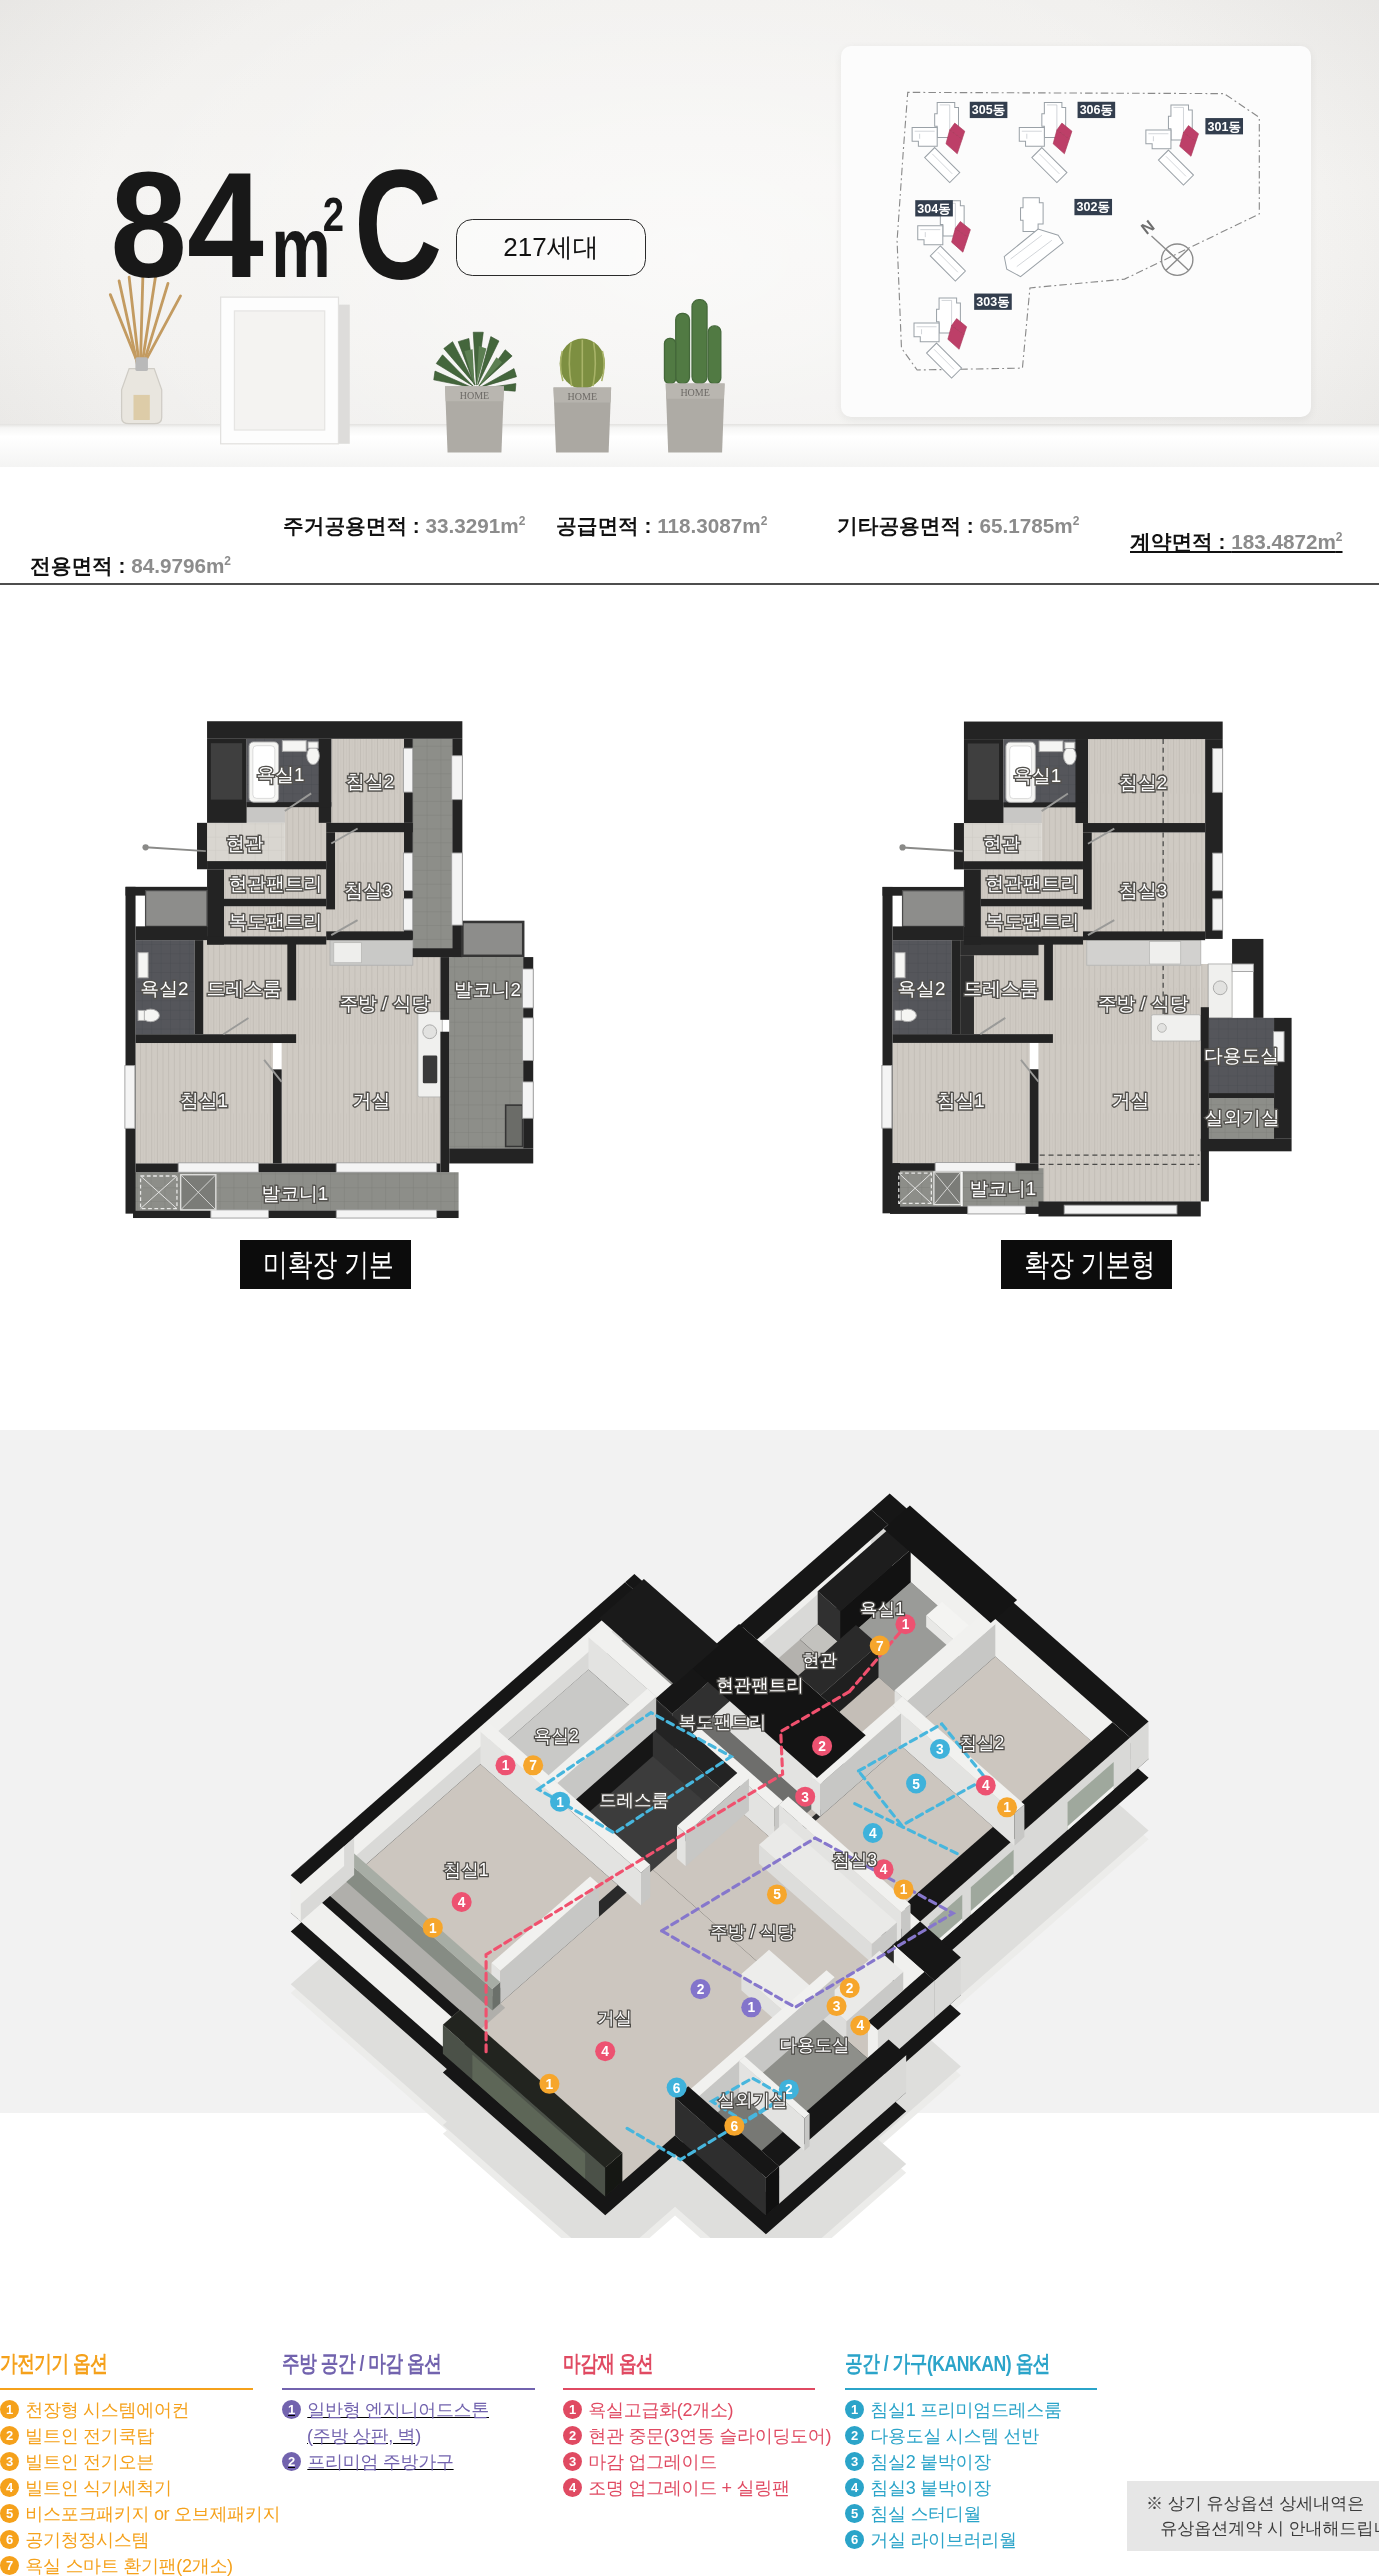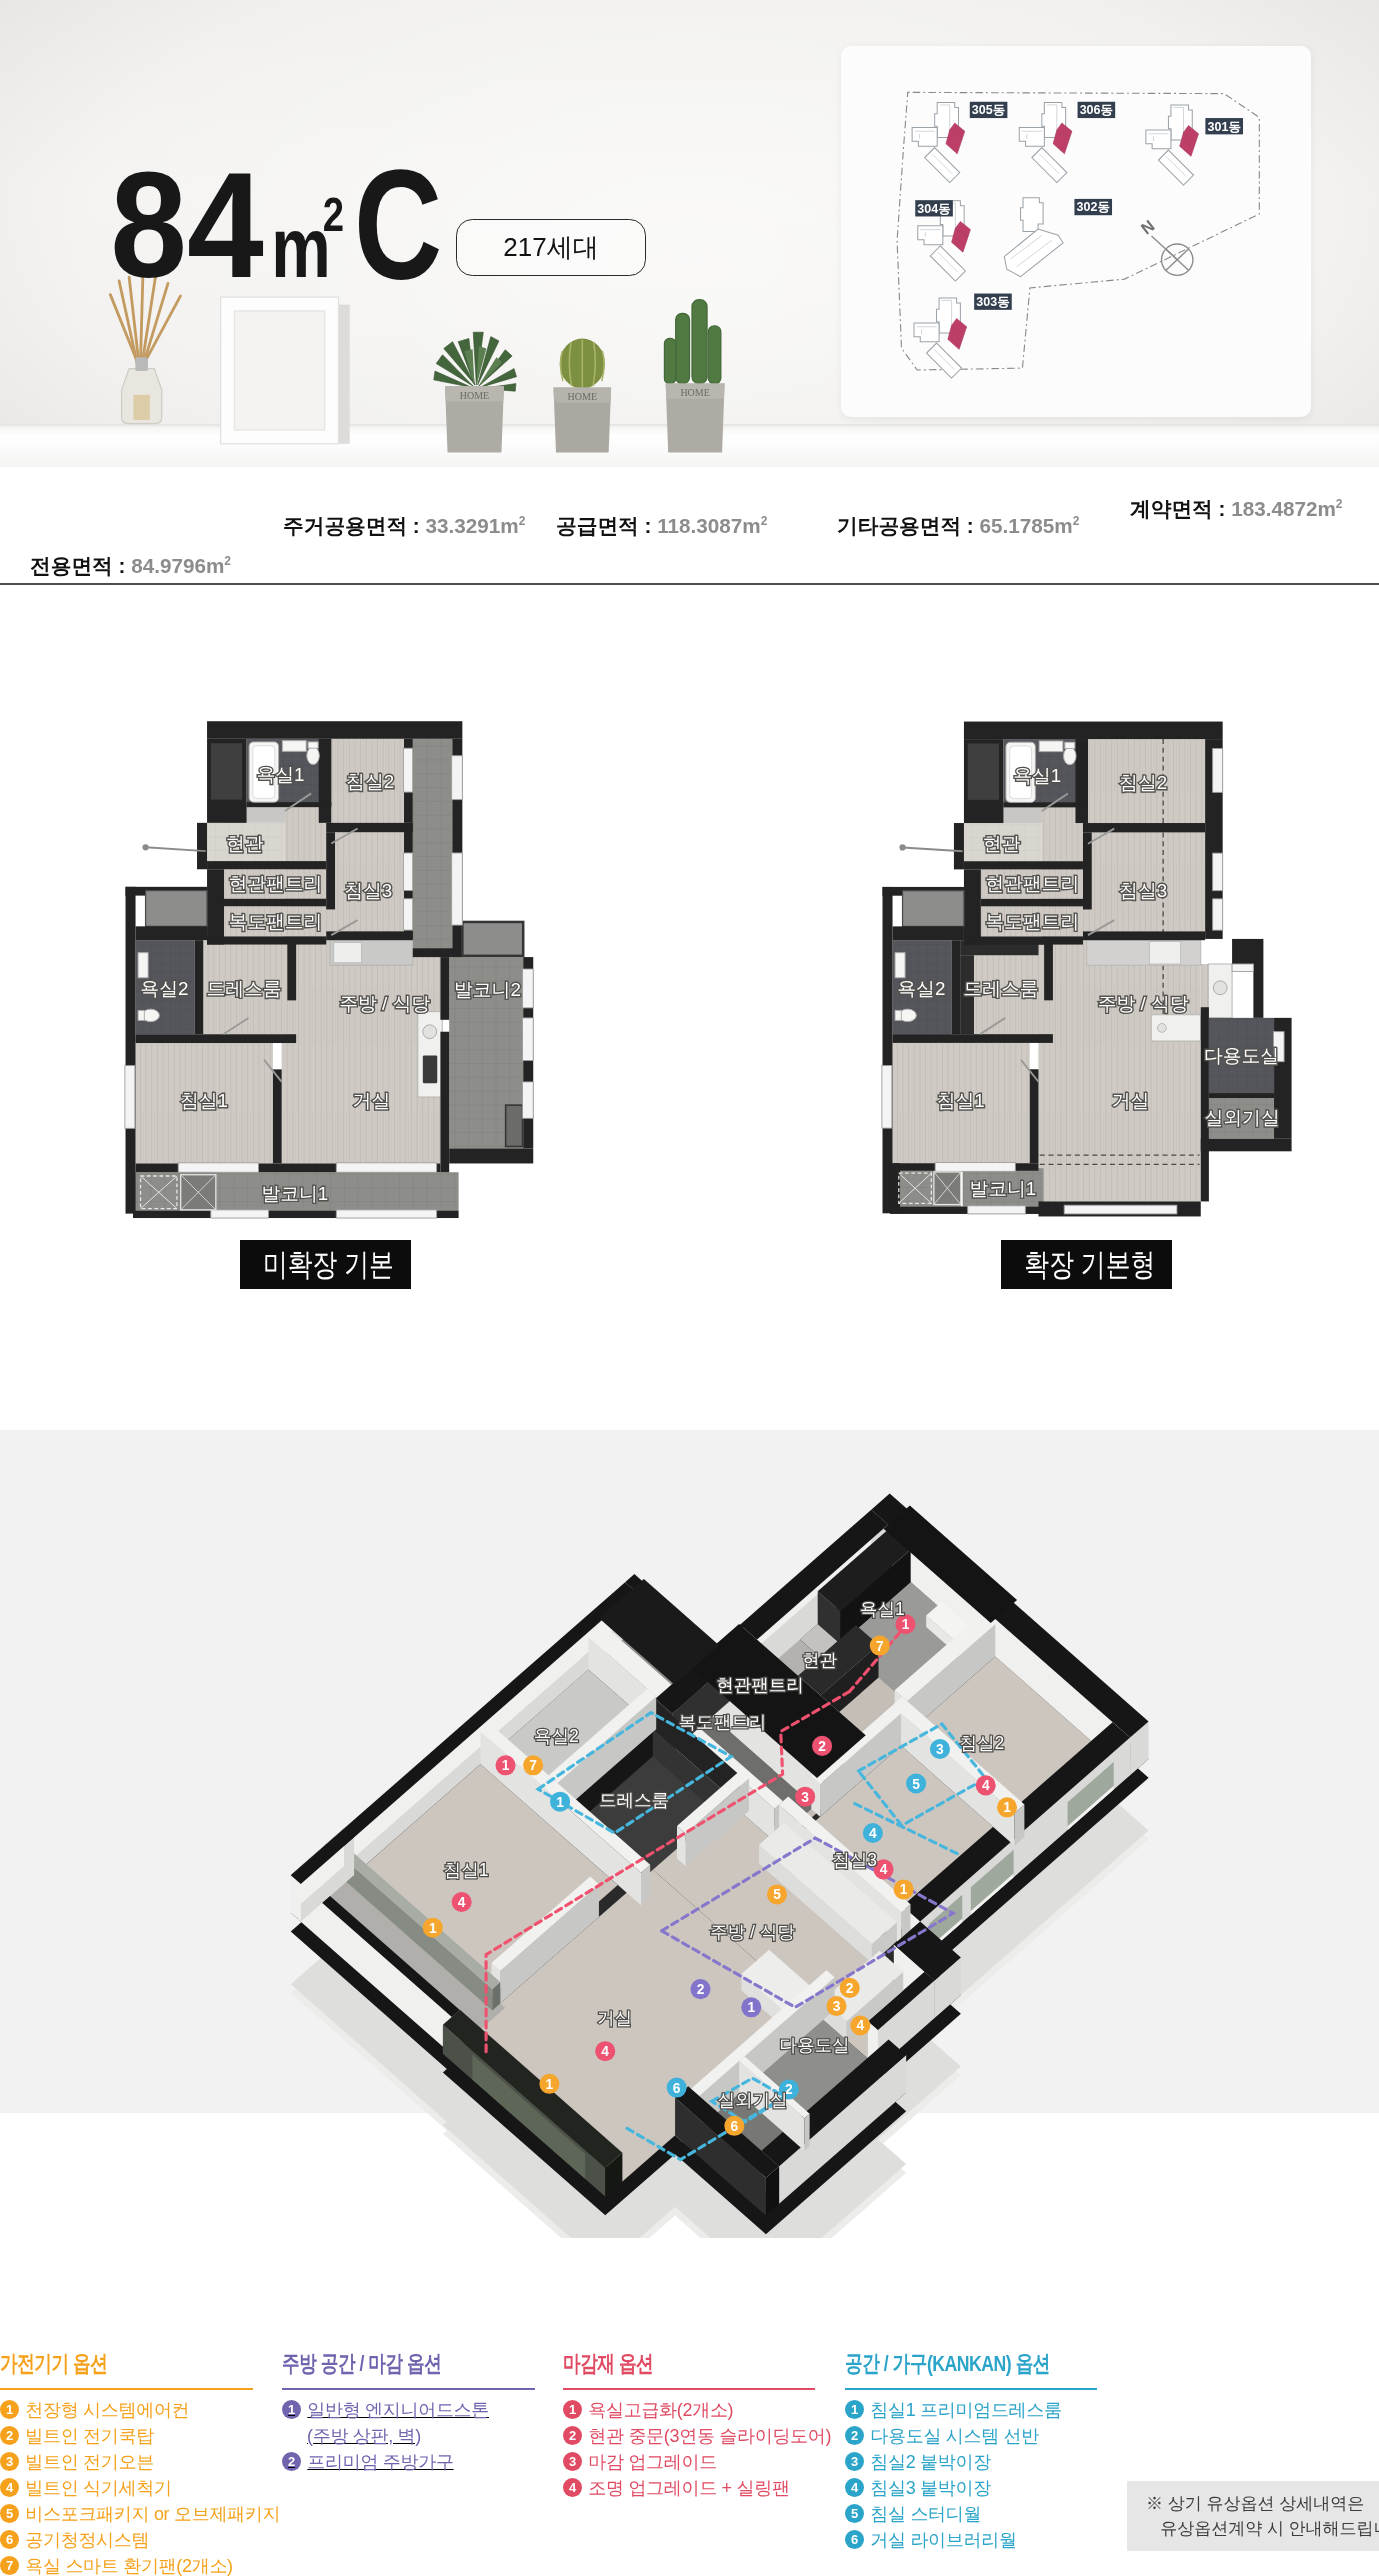--- a/index.html
+++ b/index.html
@@ -181,21 +181,21 @@
       </g>
       <text x="487" y="302" font-size="26" font-weight="700" fill="#6e6e6e" transform="rotate(-38 487 302)">N</text>
     </svg>
   </div>
 
   <div class="specs">
     <div class="spec" style="left:30px;top:57px;margin-top:28px;">전용면적 : <span>84.9796m<sup style="font-size:12px;">2</sup></span></div>
     <div class="spec" style="left:283px;top:45px;">주거공용면적 : <span>33.3291m<sup style="font-size:12px;">2</sup></span></div>
     <div class="spec" style="left:556px;top:45px;text-align:center;">공급면적 : <span>118.3087m<sup style="font-size:12px;">2</sup></span></div>
     <div class="spec" style="left:837px;top:45px;">기타공용면적 : <span>65.1785m<sup style="font-size:12px;">2</sup></span></div>
-    <div class="spec" style="left:1130px;top:28px;">계약면적 : <span>183.4872m<sup style="font-size:12px;">2</sup></span></div>
+    <div class="spec" style="left:1130px;top:61px;text-decoration:underline;">계약면적 : <span>183.4872m<sup style="font-size:12px;">2</sup></span></div>
     <div class="divider"></div>
   </div>
 
   <svg class="abs" style="left:123px;top:718px;" width="414" height="502" viewBox="0 0 660 800">
     <defs>
       <pattern id="wood" width="9" height="200" patternUnits="userSpaceOnUse">
         <rect width="9" height="200" fill="#cfcac3"></rect>
         <rect x="0" width="1.4" height="200" fill="#c1bcb5"></rect>
         <rect x="4.5" y="30" width="1" height="90" fill="#c6c1ba" opacity="0.7"></rect>
       </pattern>

